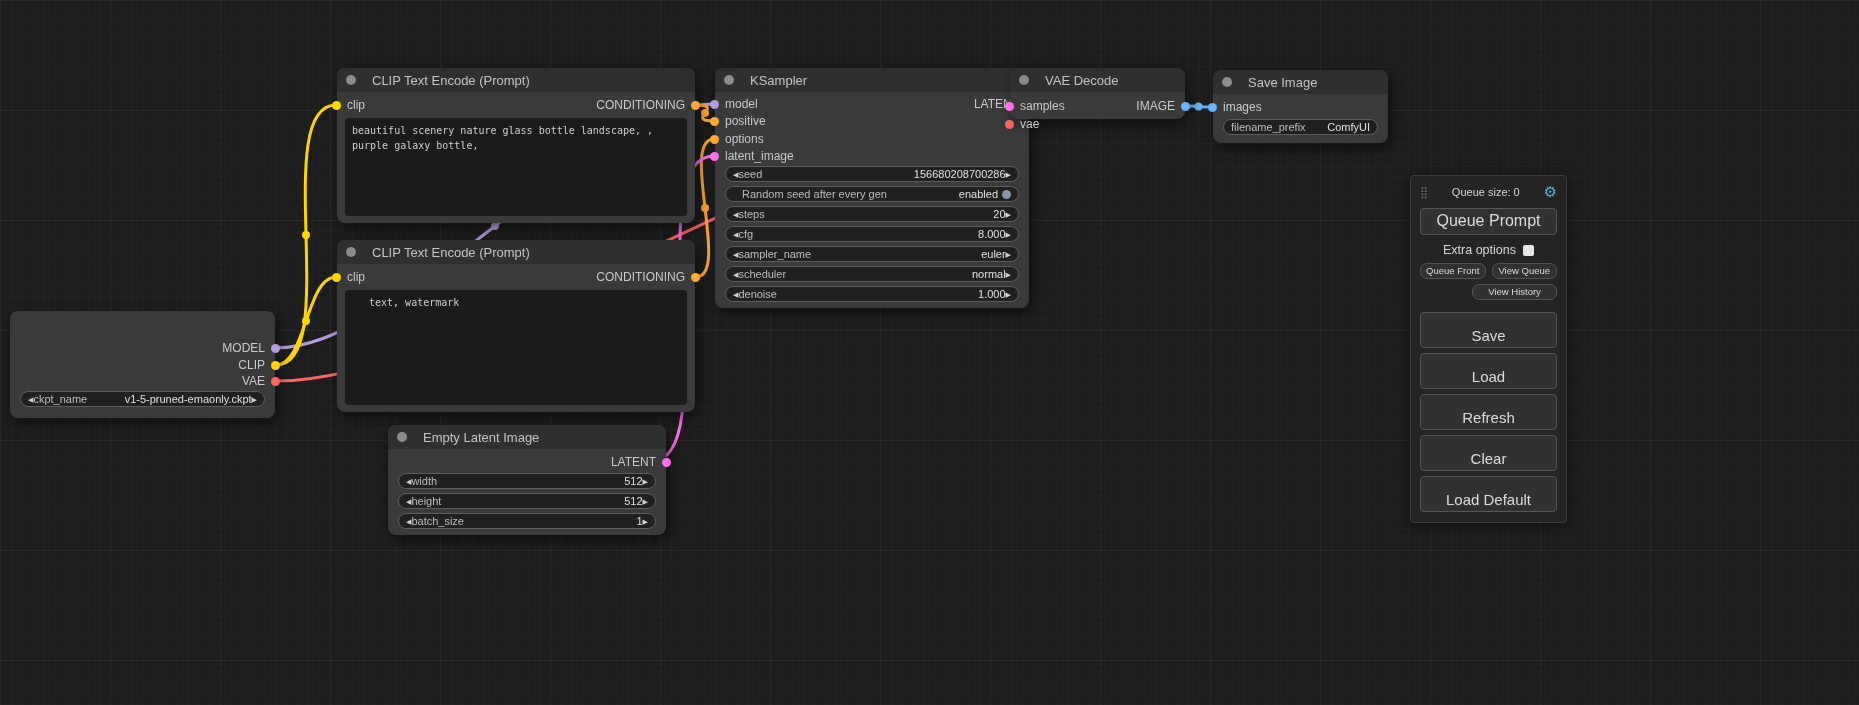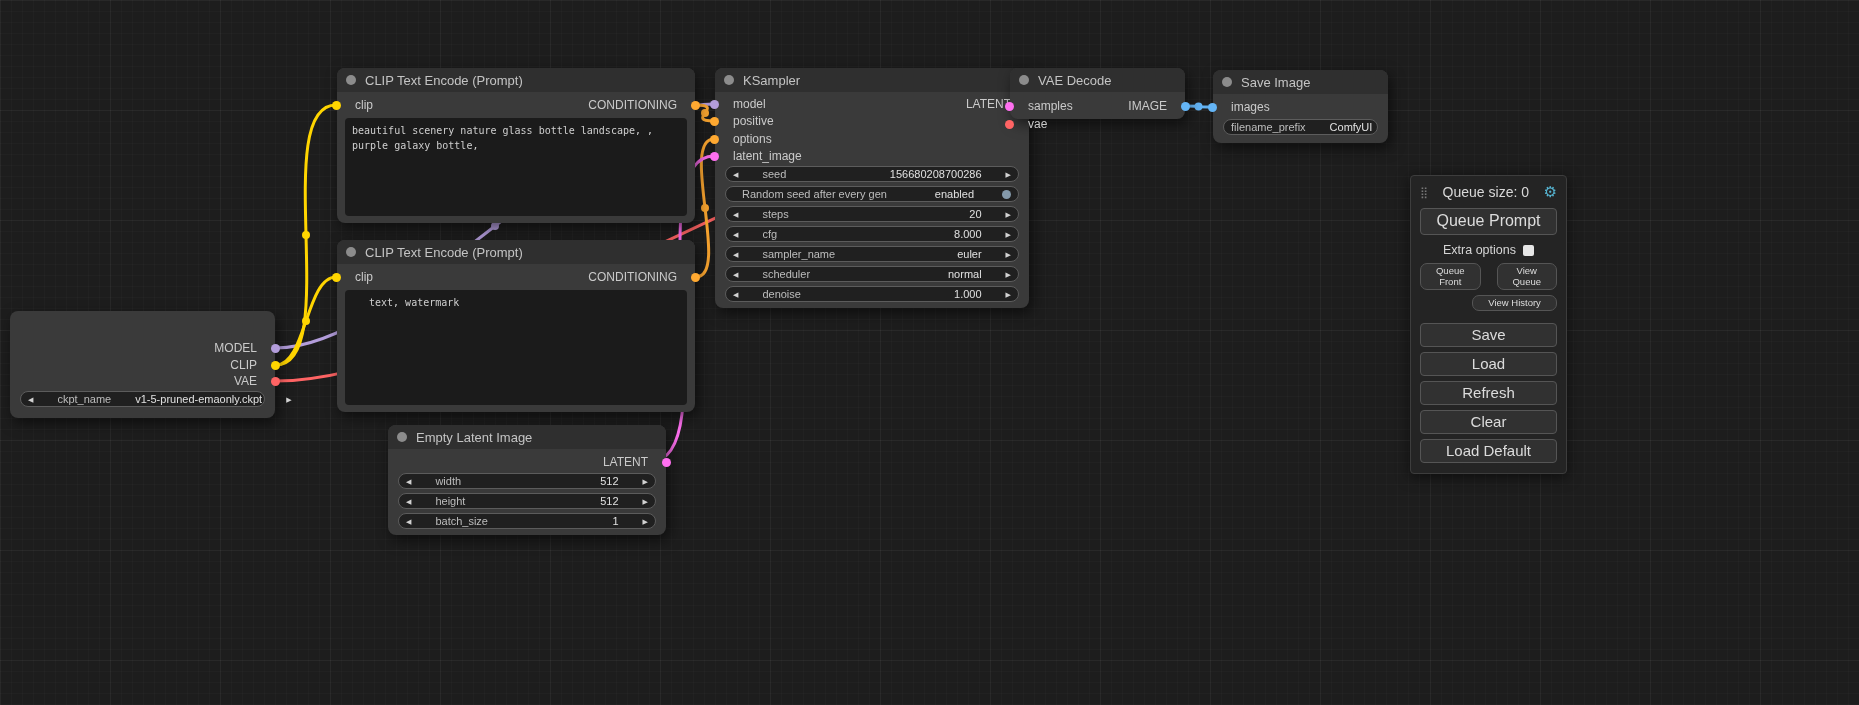--- a/index.html
+++ b/index.html
@@ -12,57 +12,57 @@
       linear-gradient(90deg, rgba(255,255,255,.03) 1px, transparent 1px),
       linear-gradient(rgba(255,255,255,.018) 1px, transparent 1px),
       linear-gradient(90deg, rgba(255,255,255,.018) 1px, transparent 1px);
     background-size: 110px 110px, 110px 110px, 11px 11px, 11px 11px; }
 
   #wires { position:absolute; inset:0; width:1859px; height:705px; z-index:1; }
 
   .node { position:absolute; z-index:2; background:#3a3a3a; border-radius:8px;
     box-shadow:3px 5px 14px rgba(0,0,0,.55); color:#c9c9c9; }
   .node-title { height:24px; background:#2f2f2f; border-radius:8px 8px 0 0;
-    display:flex; align-items:center; gap:9px; padding:0 9px; font-size:13px; color:#c4c4c4; }
+    display:flex; align-items:center; gap:16px; padding:0 9px; font-size:13px; color:#c4c4c4; }
   .ndot { width:10px; height:10px; border-radius:50%; background:#8c8c8c; flex:none; }
 
-  .port { position:absolute; display:flex; align-items:center; gap:14px; height:14px;
+  .port { position:absolute; display:flex; align-items:center; gap:6px; height:14px;
     font-size:12px; color:#cacaca; white-space:nowrap; }
   .port.in  { left:-5px; }
   .port.out { right:-5px;justify-content:center; }
   .dot { width:9px; height:9px; border-radius:50%; flex:none; background:#888; }
 
   .widget { position:absolute; left:10px; right:10px; height:16px; background:#202020;
     border:1px solid #5c5c5c; border-radius:8px; display:flex; align-items:center;
-    font-size:11px; color:#c6c6c6; padding:0 7px; gap:24px; }
+    font-size:11px; color:#c6c6c6; padding:0 7px; gap:0; }
   .warrow { font-size:7px; color:#d2d2d2; line-height:1; }
   .wname  { color:#bdbdbd; white-space:nowrap; }
   .wvalue { margin-left:auto; color:#e0e0e0; white-space:nowrap; }
   .toggle-dot { width:9px; height:9px; border-radius:50%; flex:none; margin-left:4px; }
 
   .prompt { position:absolute; left:8px; right:8px; background:#1b1b1b; border:none;
     border-radius:4px; color:#cfcfcf; font-family:"DejaVu Sans Mono", monospace;
     font-size:10px; line-height:1.5; padding:5px 7px; resize:none; outline:none;
     overflow:hidden; }
 
   .menu { position:absolute; left:1410px; top:175px; width:157px; z-index:3;
     background:#242424; border:1px solid #3d3d3d; border-radius:4px;
     padding:7px 9px 10px; box-shadow:0 3px 14px rgba(0,0,0,.55); color:#d6d6d6; }
   .menu-header { display:flex; align-items:center; margin-bottom:7px; }
   .drag-handle { color:#787878; font-size:11px; cursor:grab; }
-  .queue-size { flex:1; text-align:center; font-size:14px; color:#d8d8d8; }
+  .queue-size { flex:1; text-align:center; font-size:11px; color:#d8d8d8; }
   .gear { font-size:15px; cursor:pointer; }
   .btn { display:block; width:100%; background:#313131; border:1px solid #555;
     border-radius:4px; color:#dcdcdc; font-family:"Liberation Sans", sans-serif; cursor:pointer; }
-  .btn.big { font-size:15px; padding:2px 0 3px; }
+  .btn.big { font-size:15px; padding:14px 0 3px; }
   #queue-prompt { font-size:16px; padding:3px 0 4px; margin-bottom:8px; }
   .extra-row { display:flex; align-items:center; justify-content:center; gap:7px;
     font-size:12.5px; margin-bottom:6px; }
   .checkbox { width:11px; height:11px; background:#e6e6e6; border-radius:2px; cursor:pointer; }
-  .small-row { display:flex; gap:16px; margin-bottom:5px; }
+  .small-row { display:flex; gap:6px; margin-bottom:5px; }
   .small-row.center { justify-content:flex-end; }
   .btn.small { width:auto; flex:1; font-size:9.5px; padding:1px 4px 2px; border-radius:7px; }
   .small-row.center .btn.small { flex:0 0 62%; }
   .menu-stack { margin-top:12px; display:flex; flex-direction:column; gap:5px; }
 </style>
 </head>
 <body>
 
 <div class="canvas"></div>
 <svg id="wires">

